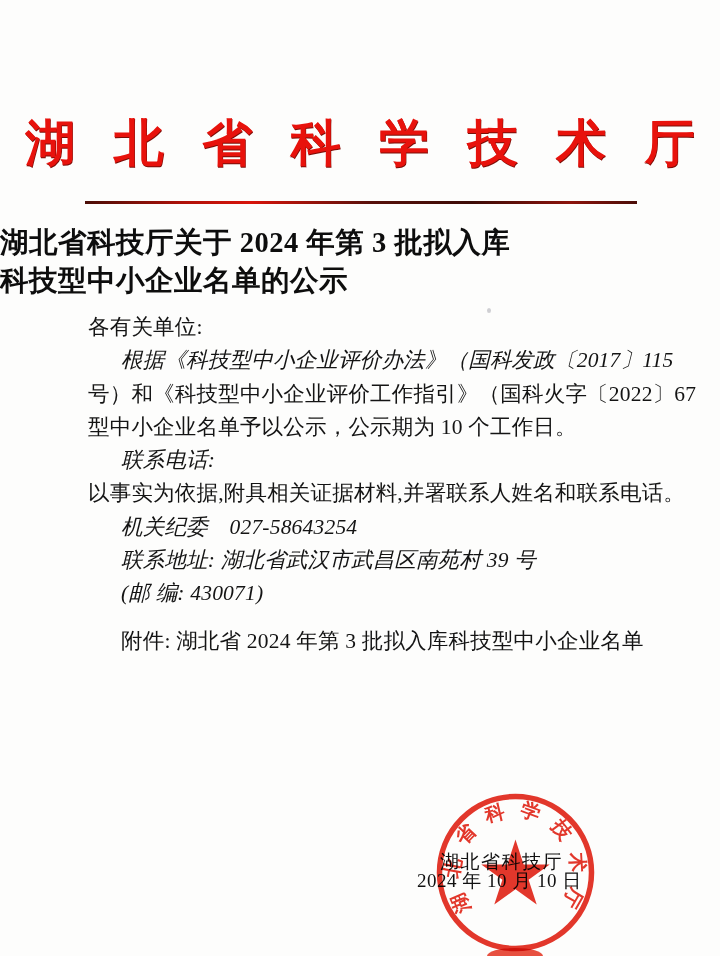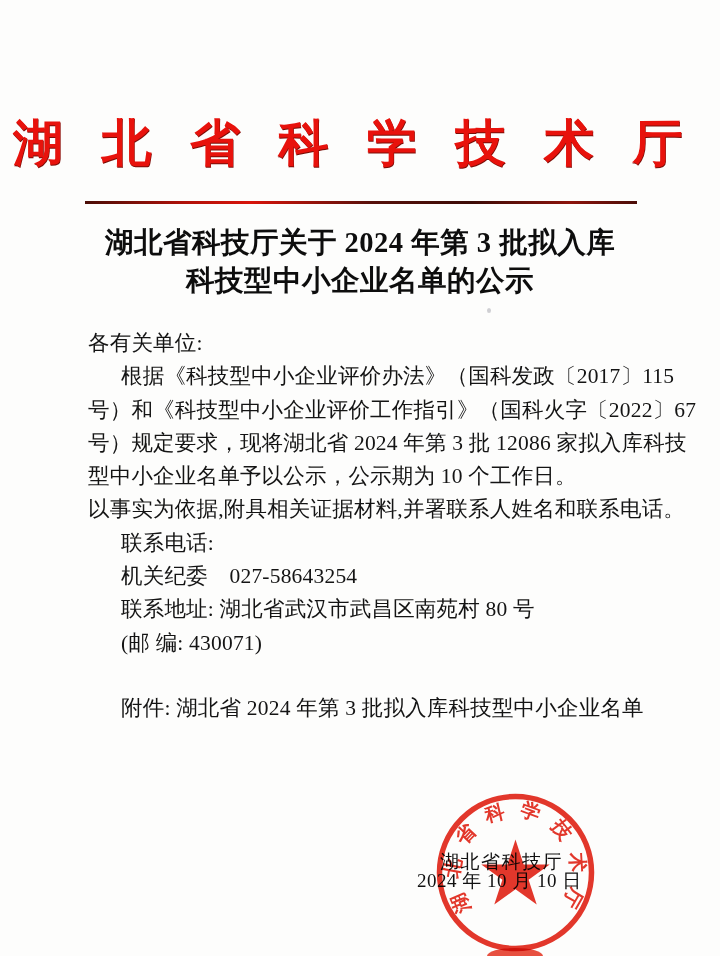--- a/index.html
+++ b/index.html
@@ -5,43 +5,43 @@
   html,body { margin:0; padding:0; background:#ffffff; }
   .page {
     position:relative; width:720px; height:956px; margin:0 auto;
     background:#fdfdfc; overflow:hidden;
     font-family:"Liberation Serif","DejaVu Serif",serif;
     color:#161616;
   }
   
   .letterhead {
     position:absolute; top:112px; left:0; width:720px;
-    text-align:left; color:#e8120c; font-weight:bold;
+    text-align:center; color:#e8120c; font-weight:bold;
     font-size:50px; line-height:62px; letter-spacing:13px; padding-left:13px;
     box-sizing:border-box; white-space:nowrap;
     text-shadow:0.5px 0.5px 0 #7a0d07;
   }
   .rule {
     position:absolute; top:201px; left:85px; width:552px; height:2.5px;
     background:linear-gradient(to right,#4a0d07,#b01109 18%,#d8140a 30%,#57100a 52%,#3c0b06 70%,#8c130c 88%,#4a0d07);
   }
   
   .doc-title {
     position:absolute; top:224px; left:0; width:720px;
-    text-align:center; font-weight:bold; font-size:28.5px; line-height:38px;
+    text-align:left; font-weight:bold; font-size:28.5px; line-height:38px;
     color:#0d0d0d; letter-spacing:0.5px;
   }
   
   .body-block {
-    position:absolute; top:327px; left:88px; width:548px;
+    position:absolute; top:311px; left:88px; width:548px;
     font-size:21.5px; line-height:33.3px; color:#141414;
     letter-spacing:0.2px; white-space:nowrap;
   }
-  .body-line.indent { padding-left:33px; }
-  .attachment { margin-top:32px; padding-left:33px; }
+  .body-line.indent { padding-left:33px;font-style:italic; }
+  .attachment { margin-top:14px; padding-left:33px; }
   
   .sig-name {
     position:absolute; top:836px; left:440px; font-size:19px; color:#111;
     letter-spacing:1.5px; white-space:nowrap;margin-top:13px;
   }
   .sig-date {
     position:absolute; top:868px; left:417px; font-size:19px; color:#111;
     letter-spacing:0.5px; white-space:nowrap;
   }
   
@@ -73,26 +73,25 @@
     <div>科技型中小企业名单的公示</div>
   </div>
 
   <div class="scan-speck"></div>
 
   <div class="body-block">
 
     <div class="body-line">各有关单位:</div>
       <div class="body-line indent">根据《科技型中小企业评价办法》（国科发政〔2017〕115</div>
       <div class="body-line">号）和《科技型中小企业评价工作指引》（国科火字〔2022〕67</div>
-      <div class="body-line">号）规定要求，现将湖北省 2024 年第 3 批 12086 家拟入库科技</div>
       <div class="body-line">型中小企业名单予以公示，公示期为 10 个工作日。</div>
+      <div class="body-line indent">联系电话:</div>
       <div class="body-line">以事实为依据,附具相关证据材料,并署联系人姓名和联系电话。</div>
-      <div class="body-line indent">联系电话:</div>
       <div class="body-line indent">机关纪委　027-58643254</div>
-      <div class="body-line indent">联系地址: 湖北省武汉市武昌区南苑村 80 号</div>
+      <div class="body-line indent">联系地址: 湖北省武汉市武昌区南苑村 39 号</div>
       <div class="body-line indent">(邮 编: 430071)</div>
       <div class="body-line attachment">附件: 湖北省 2024 年第 3 批拟入库科技型中小企业名单</div>
   </div>
 
   <div class="sig-name">湖北省科技厅</div>
   <div class="sig-date">2024 年 10 月 10 日</div>
 
   <svg class="seal" viewBox="0 0 163 163" xmlns="http://www.w3.org/2000/svg">
     <circle cx="81.5" cy="81.5" r="76" fill="none" stroke="#e2271a" stroke-width="5.5"></circle>
     <path id="sealArc" fill="none" d="M 41.9 121.1 A 56 56 0 0 1 81.5 25.5 A 56 56 0 0 1 121.1 121.1"></path>

